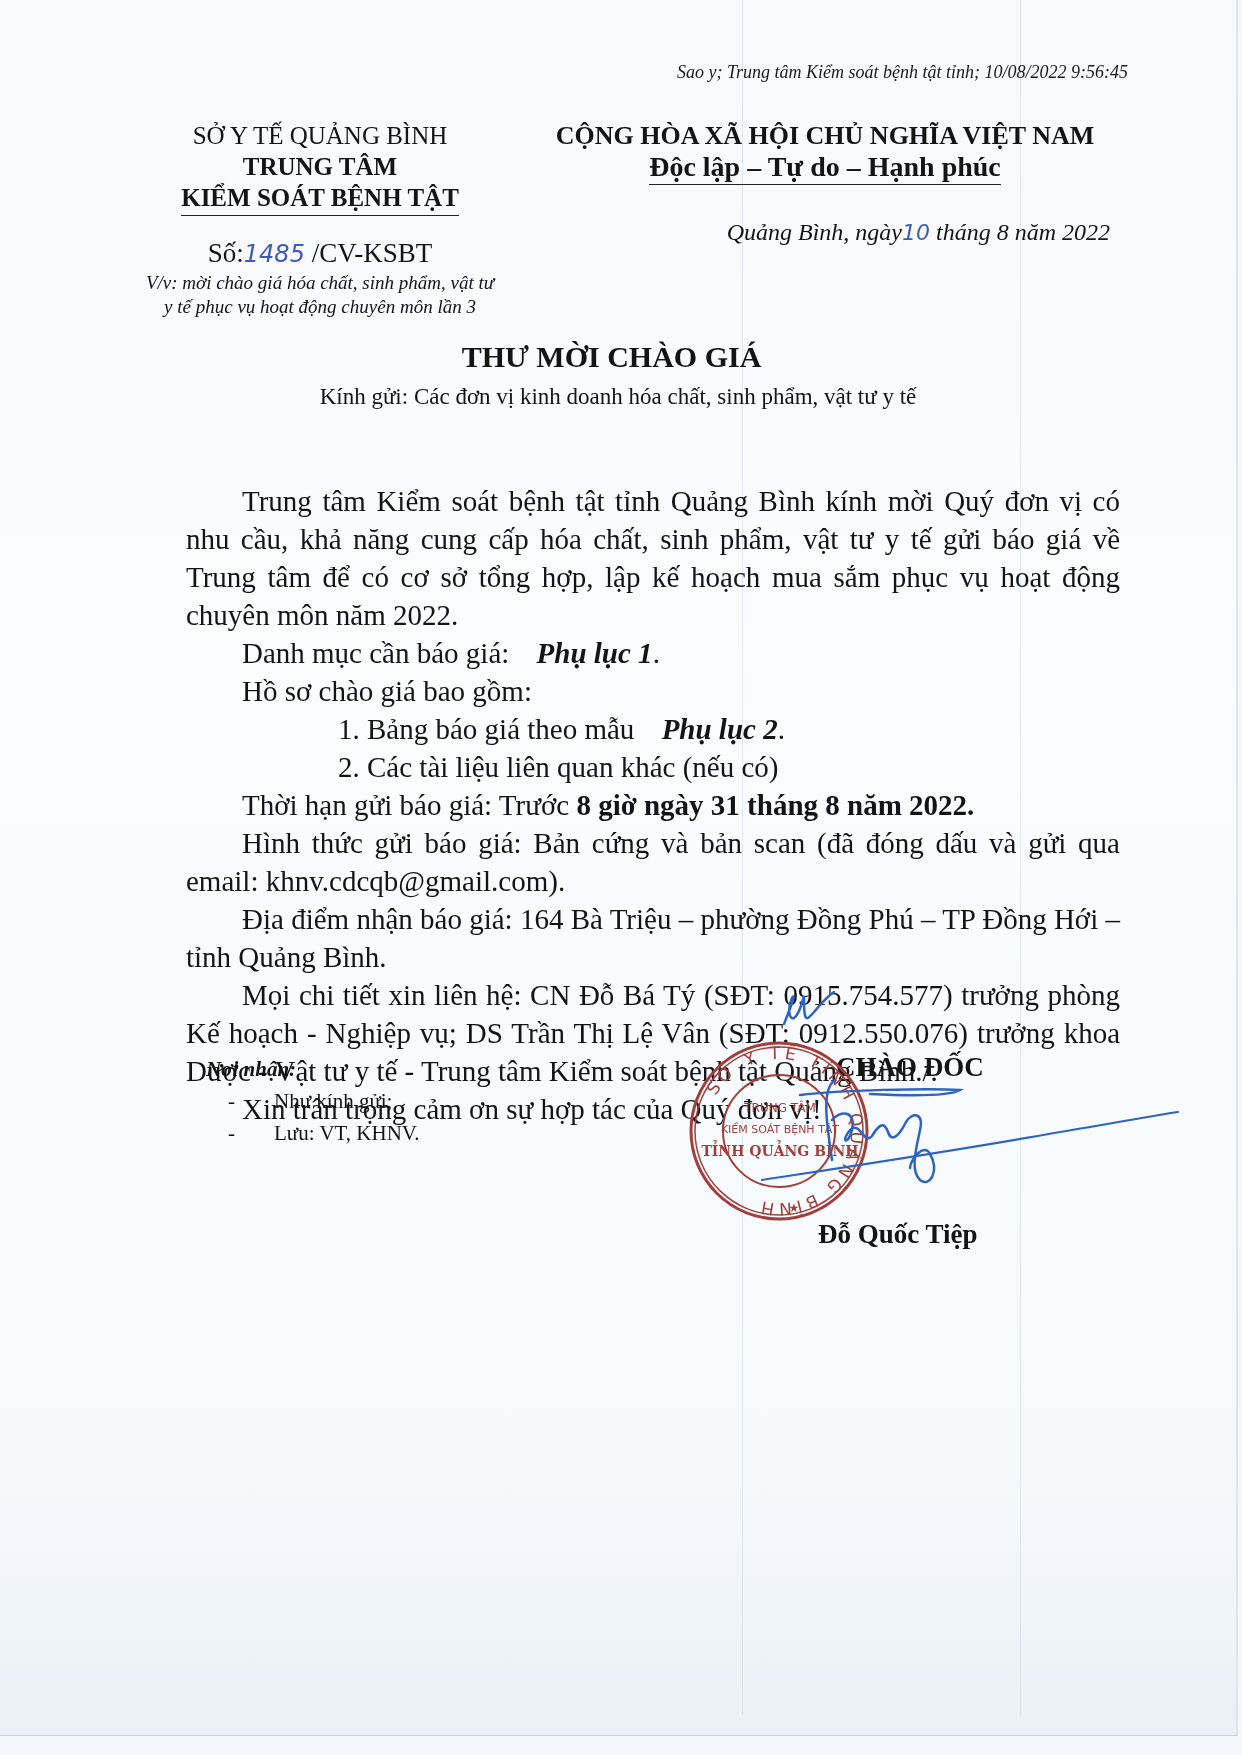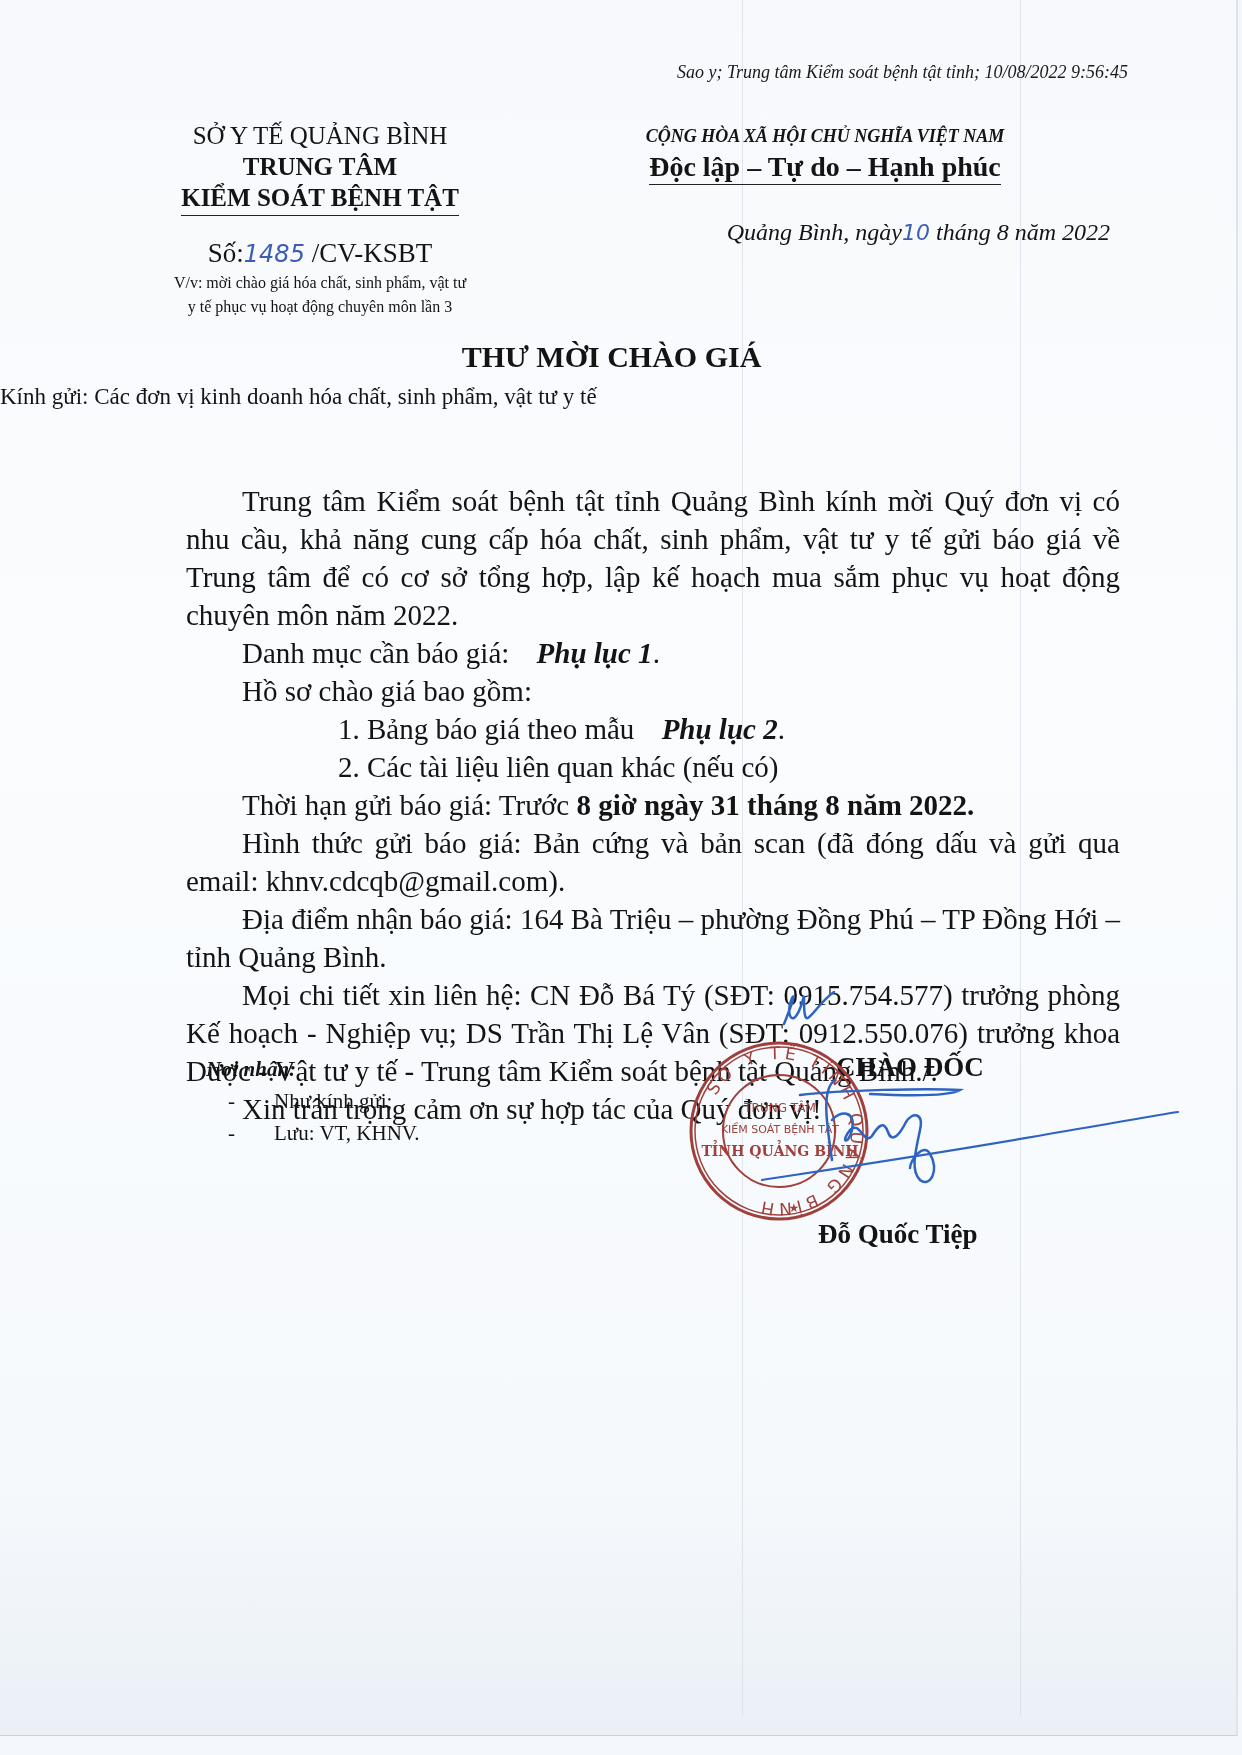--- a/index.html
+++ b/index.html
@@ -23,28 +23,28 @@
       left: 0; right: 0; top: 62px;
       text-align: right; padding-right: 108px;
       font-style: italic; font-size: 18px; color: #1a1a1a;
     }
     .left-header { left: 110px; top: 120px; width: 420px; text-align: center; }
     .left-header .ministry { font-size: 25px; line-height: 31px; }
     .left-header .org1 { font-size: 25px; font-weight: bold; line-height: 31px; }
     .left-header .org2 { font-size: 25px; font-weight: bold; line-height: 31px; display: inline-block; padding-bottom: 2px; border-bottom: 1.5px solid #222; }
     .left-header .docnum { font-size: 27px; line-height: 34px; margin-top: 20px; }
     .left-header .docnum .hand { font-family: "DejaVu Sans", sans-serif; font-style: italic; color: #3c5db6; font-size: 24px; }
-    .left-header .subject { font-size: 16px; line-height: 24px; }
+    .left-header .subject { font-size: 19px; line-height: 24px; font-style: italic; }
     .right-header { left: 530px; top: 120px; width: 590px; text-align: center; }
-    .right-header .nation { font-size: 18px; font-weight: bold; line-height: 32px; font-style: italic; }
+    .right-header .nation { font-size: 26px; font-weight: bold; line-height: 32px; }
     .right-header .motto { font-size: 28px; font-weight: bold; line-height: 30px; display: inline-block; border-bottom: 1.5px solid #222; padding-bottom: 2px; }
     .right-header .place-date { font-size: 24px; font-style: italic; margin-top: 34px; text-align: right; padding-right: 10px; }
     .right-header .place-date .hand { font-family: "DejaVu Sans", sans-serif; color: #3c5db6; font-size: 22px; }
     .title { left: 0; right: 13px; top: 340px; text-align: center; font-size: 30px; font-weight: bold; }
-    .addressee { left: 0; right: 0; top: 384px; text-align: left; font-size: 23px; }
+    .addressee { left: 0; right: 0; top: 384px; text-align: center; font-size: 23px; }
     .body { left: 186px; top: 482px; width: 934px; font-size: 29px; line-height: 38px; text-align: justify; }
     .body p { margin: 0; }
     .ind { text-indent: 56px; }
     .ind2 { padding-left: 152px; }
     .body b, .body .bi { font-weight: bold; }
     .body .bi { font-style: italic; margin-left: 20px; }
     .recip { left: 206px; top: 1053px; font-size: 21px; line-height: 32px; font-family: Liberation Serif, serif; }
     .recip .head { font-weight: bold; font-style: italic; }
     .recip .item { padding-left: 22px; }
     .recip .dash { display: inline-block; width: 46px; }

